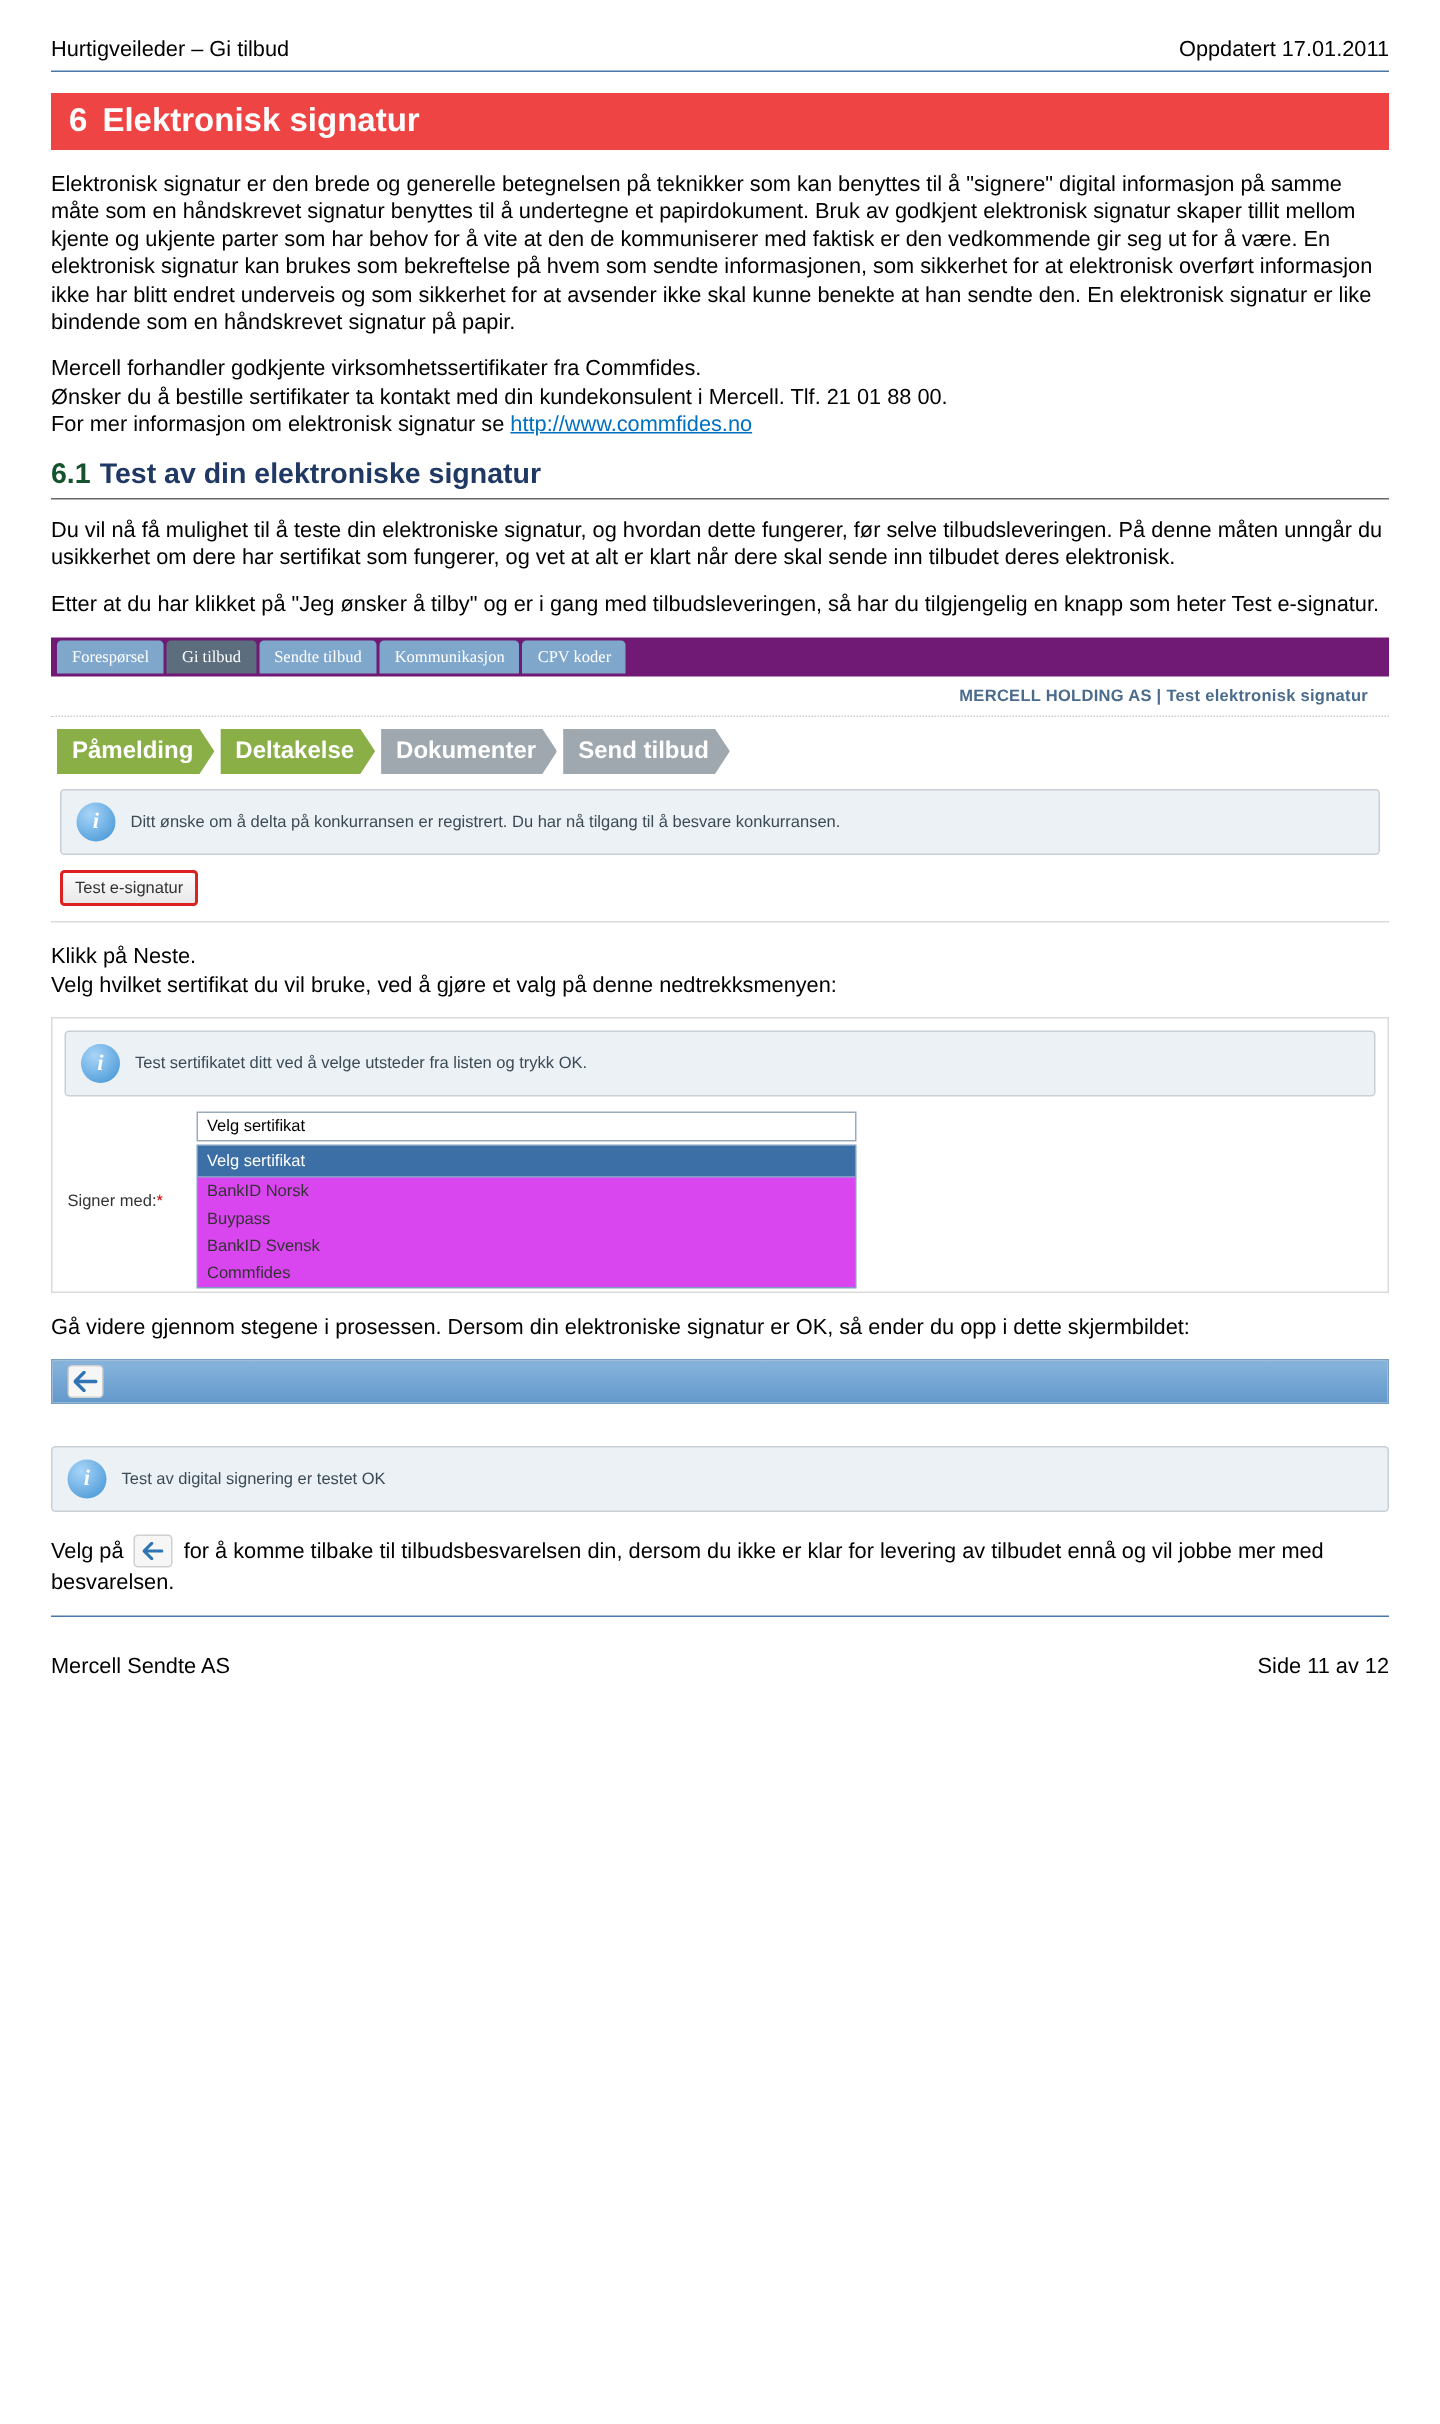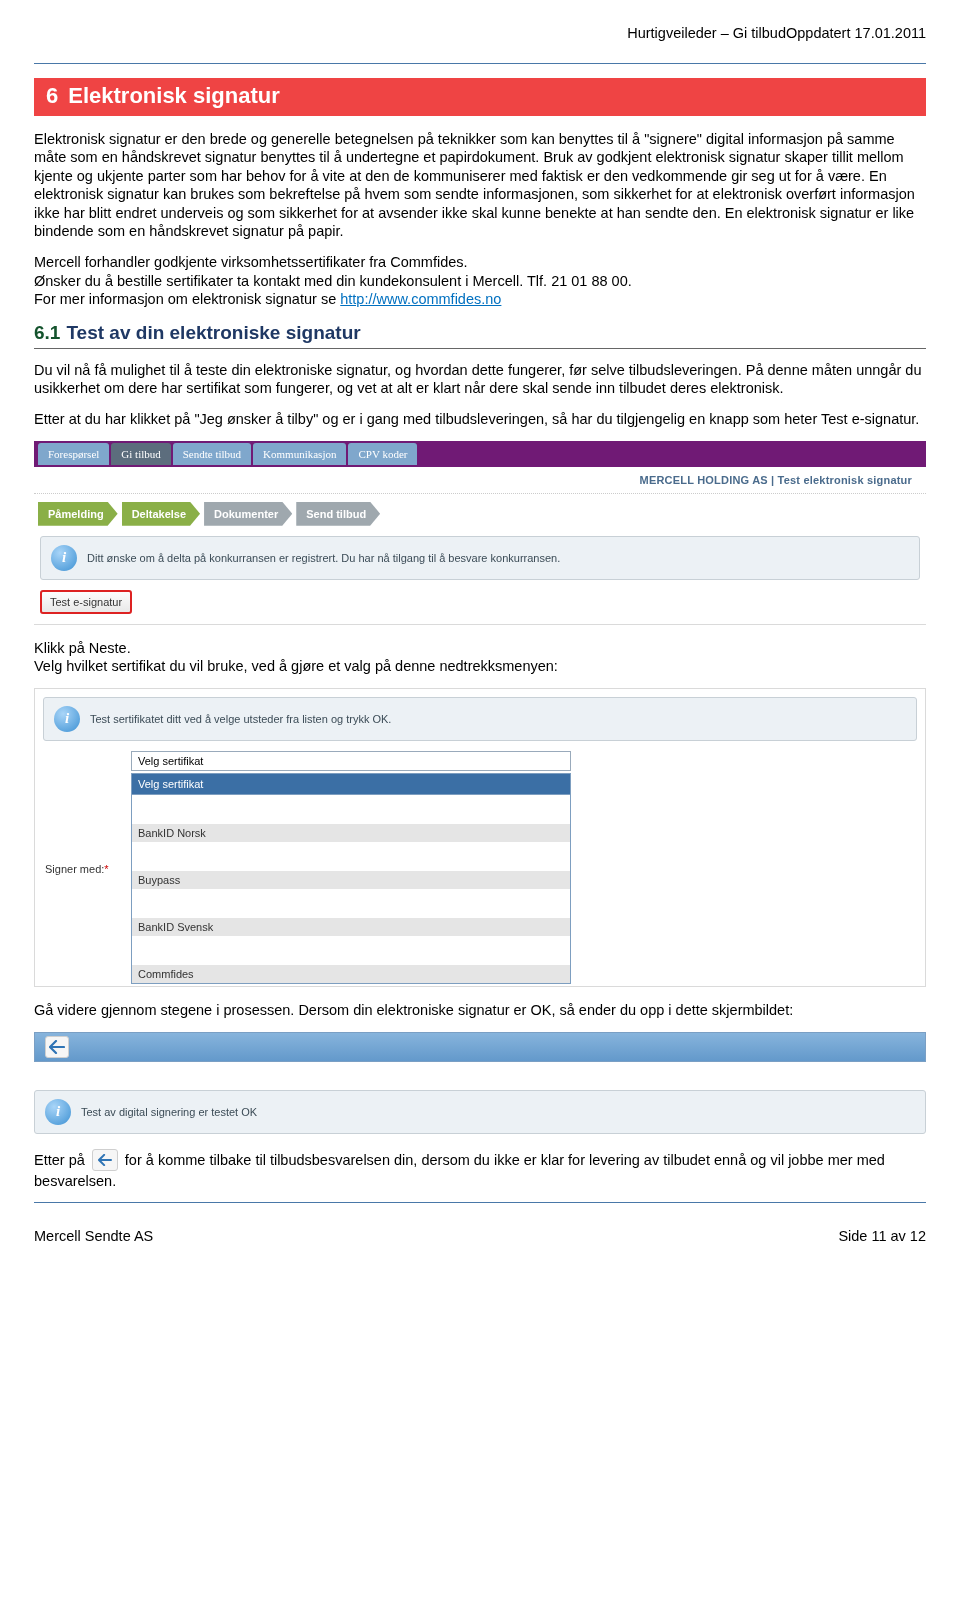--- a/index.html
+++ b/index.html
@@ -6,21 +6,21 @@
   body {
     font-family: "Trebuchet MS", "Lucida Sans", Verdana, sans-serif;
     font-size: 14.5px;
     color: #000;
     background: #fff;
     width: 960px;
     margin: 0 auto;
     padding: 24px 34px 30px 34px;
     line-height: 1.28;
   }
-  .header-row { display: flex; justify-content: flex-end; margin-bottom: 20px; }
+  .header-row { display: flex; justify-content: space-between; margin-bottom: 4px; }
   .hr-top { border: none; border-top: 1.5px solid #4978a8; margin-bottom: 14px; }
   .hr-bottom { border: none; border-top: 1.5px solid #4978a8; margin-top: 6px; margin-bottom: 8px; }
   .section-bar {
     background: #ef4444; color: #fff; font-size: 22px; font-weight: bold;
     padding: 4px 12px 6px 12px; margin-bottom: 14px;
   }
   .section-bar .num { margin-right: 10px; }
   p { margin-bottom: 12px; }
   .sub-heading {
     color: #1f3864; font-size: 19px; font-weight: bold;
@@ -30,35 +30,35 @@
   a.link { color: #0070c0; text-decoration: underline; }
   .footer-row { display: flex; justify-content: space-between; margin-top: 24px; font-size: 14.5px; }
 
   
   .shot { border: none; background: #fff; margin-bottom: 14px; }
   .shot1 { border-bottom: 1px solid #dadada; }
   .tabs-row { display: flex; align-items: center; background: #701a75; height: 26px; padding-left: 4px; font-size: 11px; font-family: Liberation Serif, serif; }
   .tab { color: #fff; background: #7fa7cc; padding: 4px 10px; margin-right: 2px; border-radius: 3px 3px 0 0; }
   .tab.active { background: #5c6d7d; text-align: center; }
   .breadcrumb-row { text-align: right; color: #4a6b8c; font-size: 11px; font-weight: bold; padding: 6px 14px; border-bottom: 1px dotted #ccc; letter-spacing: .2px; }
-  .wizard-row { display: flex; align-items: center; margin: 8px 4px 10px 4px; font-size: 11px; }
+  .wizard-row { display: flex; align-items: center; margin: 8px 4px 10px 4px; font-size: 16px; }
   .chev { color: #fff; background: #8aaf47; padding: 5px 14px 5px 10px; position: relative; margin-right: 4px; clip-path: polygon(0 0, calc(100% - 10px) 0, 100% 50%, calc(100% - 10px) 100%, 0 100%); font-weight: bold; }
   .chev.dim { background: #9fa8ae; }
   .notice { display: flex; align-items: center; gap: 10px; border: 1px solid #c8d0d6; border-radius: 3px; background: #ecf1f5; padding: 8px 10px; margin: 0 6px 10px 6px; font-size: 11px; color: #3b4b56; }
   .notice .i-icon { width: 26px; height: 26px; border-radius: 50%; background: radial-gradient(circle at 35% 30%, #a9d5f8, #3d91d3); color: #fff; display: flex; align-items: center; justify-content: center; font-weight: bold; font-style: italic; font-family: Georgia, serif; font-size: 15px; flex-shrink: 0; }
   .btn-test { display: inline-block; margin: 0 6px 10px 6px; font-size: 11px; padding: 3px 8px; border: 2px solid #d22; border-radius: 3px; background: linear-gradient(#fdfdfd, #e8e8e8); color: #333; }
 
   
   .shot2 { border: 1px solid #dadada; padding-bottom: 0; }
   .dd-row { display: flex; align-items: center; padding: 6px 10px 2px 10px; font-size: 11px; }
   .dd-label { color: #333; width: 86px; padding-top: 3px; }
   .ast { color: #c00; }
   .dd-box { border: 1px solid #7d9ec0; font-size: 11px; width: 440px; }
   .dd-sel { background: #3b6fa5; color: #fff; padding: 3px 6px; border-bottom: 1px solid #7d9ec0; }
-  .dd-opt { background: #e5e5e5; color: #333; padding: 2px 6px; margin-top: 29px; }
+  .dd-opt { background: #d946ef; color: #333; padding: 2px 6px; }
 
   
   .shot3 { }
   .back-bar { height: 30px; background: linear-gradient(#87b4dc, #6399cb); border: 1px solid #7a9fc4; display: flex; align-items: center; padding-left: 10px; margin-bottom: 28px; }
   .back-arrow { width: 24px; height: 22px; background: #f6f6f6; border: 1px solid #cfcfcf; border-radius: 3px; display: flex; align-items: center; justify-content: center; color: #2f74b5; font-size: 15px; font-weight: bold; }
   .back-arrow svg { display:block; }
 
   .inline-back { display: inline-flex; vertical-align: middle; width: 26px; height: 22px; background: #f6f6f6; border: 1px solid #cfcfcf; border-radius: 3px; align-items: center; justify-content: center; position: relative; top: -1px; margin: 0 3px; }
 </style>
 </head>
@@ -146,21 +146,21 @@
         </svg>
     </div>
   </div>
   <div class="notice" style="border:1px solid #c8d0d6; margin:0;">
     <div class="i-icon">i</div>
     <span>Test av digital signering er testet OK</span>
   </div>
 </div>
 
 <p style="margin-top:16px;">
-  <span>Etter på </span><span class="inline-back">
+  <span>Velg på </span><span class="inline-back">
       <svg width="14" height="12" viewBox="0 0 16 14">
         <path d="M7 1 L1 7 L7 13 M1 7 H15" stroke="#2f74b5" stroke-width="2.4" fill="none" stroke-linecap="round" stroke-linejoin="round"></path>
       </svg>
     </span><span> for å komme tilbake til tilbudsbesvarelsen din, dersom du ikke er klar for levering av tilbudet ennå og vil jobbe mer med besvarelsen.</span>
 </p>
 
 <hr class="hr-bottom">
 <div class="footer-row">
   <span>Mercell Sendte AS</span>
   <span>Side 11 av 12</span>

